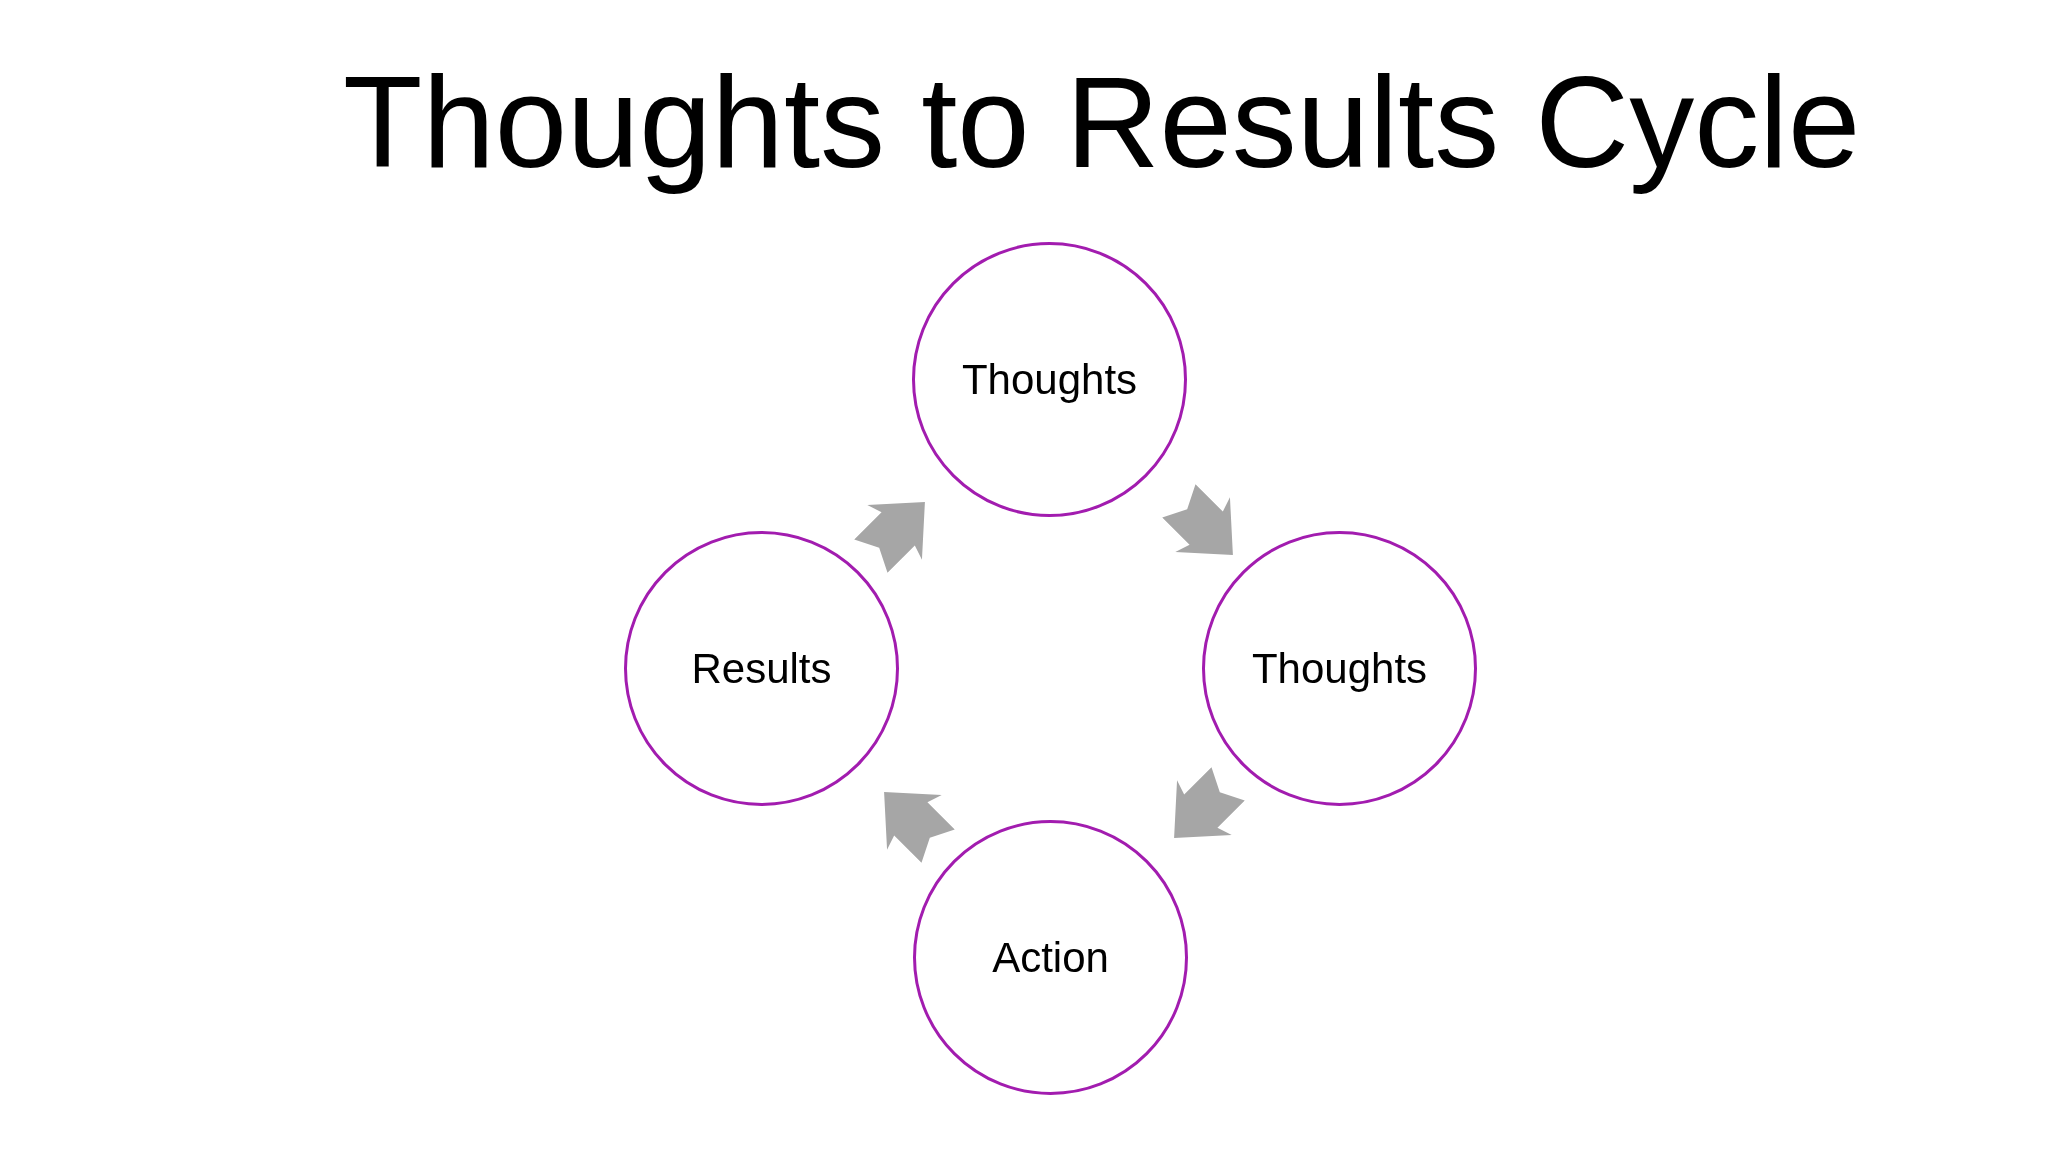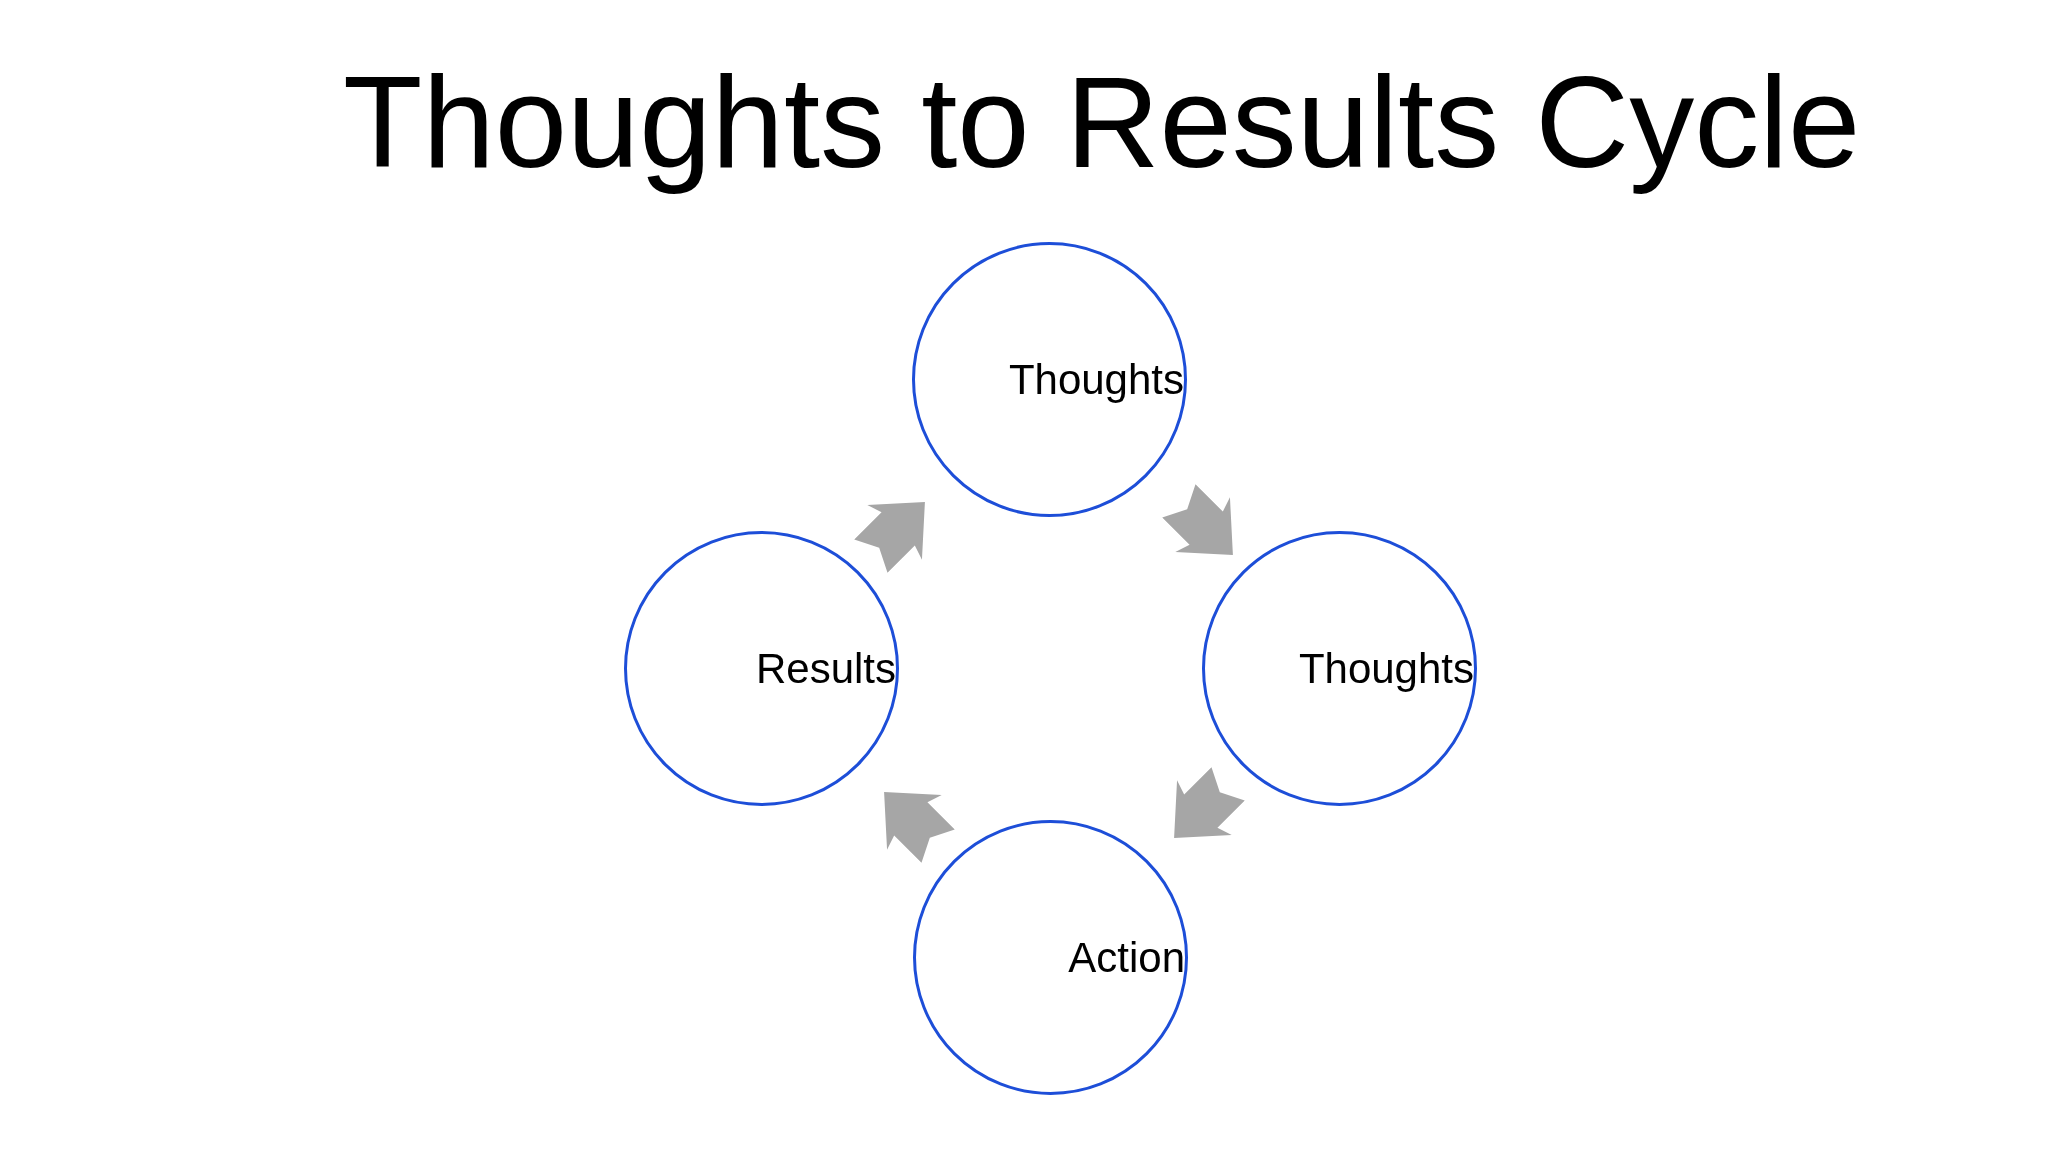--- a/index.html
+++ b/index.html
@@ -25,26 +25,26 @@
     line-height: 1.08;
     color: #000000;
     white-space: nowrap;
     letter-spacing: 0px;
   }
   .node {
     position: absolute;
     width: 275px;
     height: 275px;
     box-sizing: border-box;
-    border: 3px solid #1d4ed8;
+    border: 3px solid #a21caf;
     border-radius: 50%;
     background: #ffffff;
     display: flex;
     align-items: center;
-    justify-content: flex-end;
+    justify-content: center;
   }
   .node .label {
     font-size: 42px;
     color: #000000;
     white-space: nowrap;
   }
   .node-thoughts { left: 912px; top: 242px; }
   .node-feelings { left: 1202px; top: 531px; }
   .node-action   { left: 913px;  top: 820px; }
   .node-results  { left: 624px;  top: 531px; }

